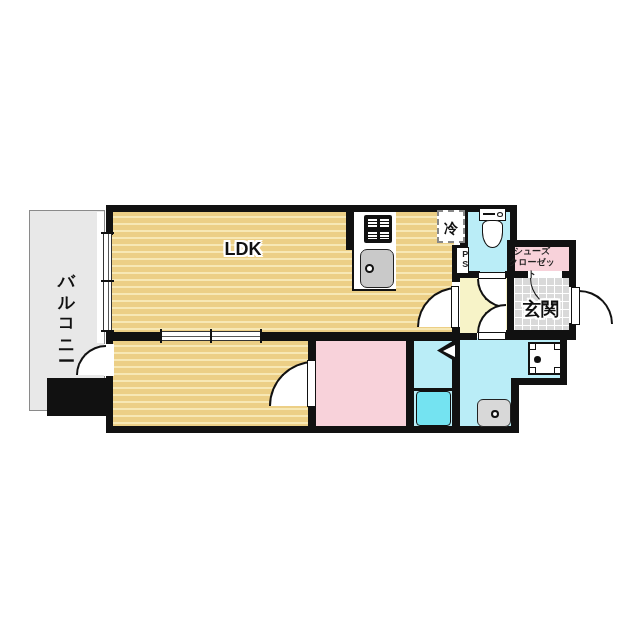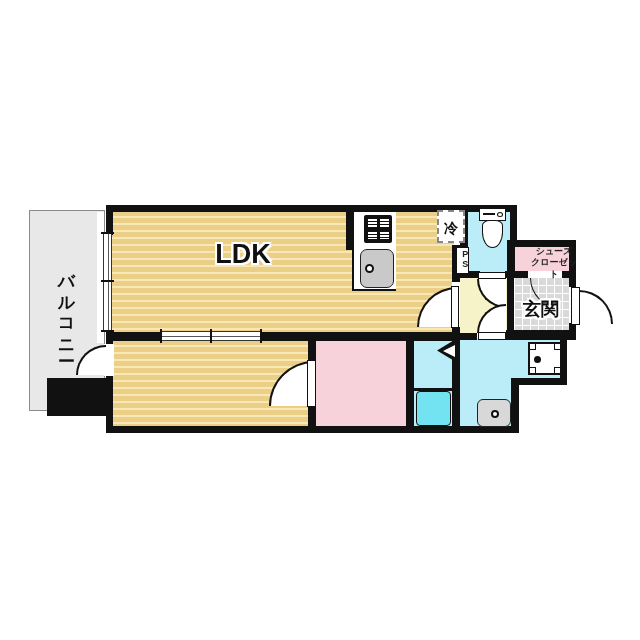--- a/index.html
+++ b/index.html
@@ -167,28 +167,28 @@
 
   <div class="gap" style="left:569px;top:287px;width:7px;height:36px"></div>
   <div class="fan tr" style="left:579px;top:290px;width:34px;height:34px"></div>
   <div class="leaf" style="left:571px;top:287px;width:9px;height:38px"></div>
 
   <div class="gap" style="left:528px;top:271px;width:34px;height:7px"></div>
   <div class="fan bl" style="left:530px;top:278px;width:30px;height:30px;background:transparent;border-width:1.5px"></div>
 
   <div class="lbl vert" style="left:44px;top:228px;width:34px;height:160px;font-size:17px;font-weight:bold;letter-spacing:3px;text-shadow:none">バルコニー</div>
 
-  <div class="lbl" style="left:133px;top:239px;width:220px;font-size:27px;line-height:1.12">
+  <div class="lbl" style="left:133px;top:239px;width:220px;font-size:18px;line-height:1.12">
     <div>LDK</div>
   </div>
 
   <div class="lbl" style="left:113px;top:352px;width:200px;font-size:24px;line-height:1.18">
   </div>
 
 
   <div class="lbl" style="left:512px;top:297px;width:58px;font-size:18px">玄関</div>
 
-  <div class="lbl small" style="left:527px;top:246px;width:54px">
+  <div class="lbl small" style="left:505px;top:246px;width:54px">
     <div>シューズ</div>
     <div>クローゼット</div>
   </div>
 
 </div>
 
 </body></html>

